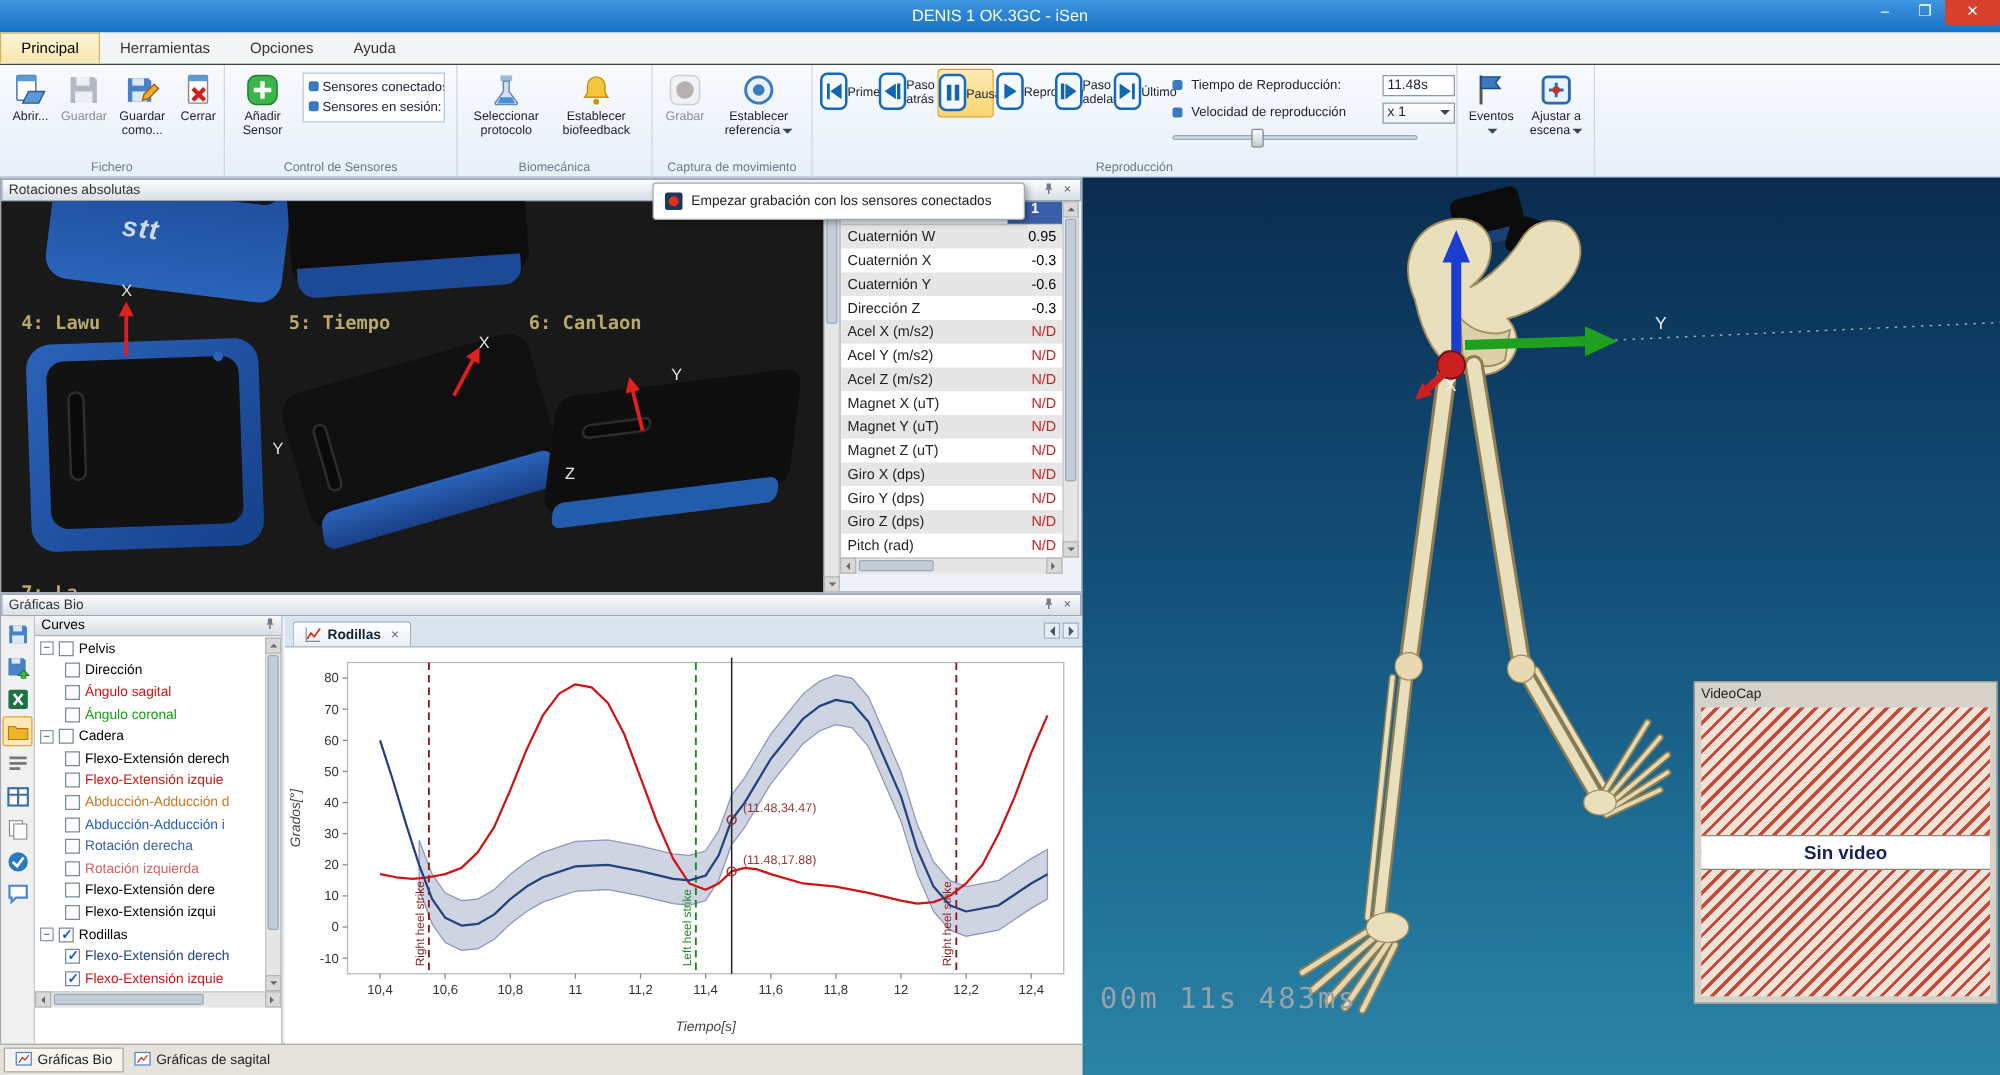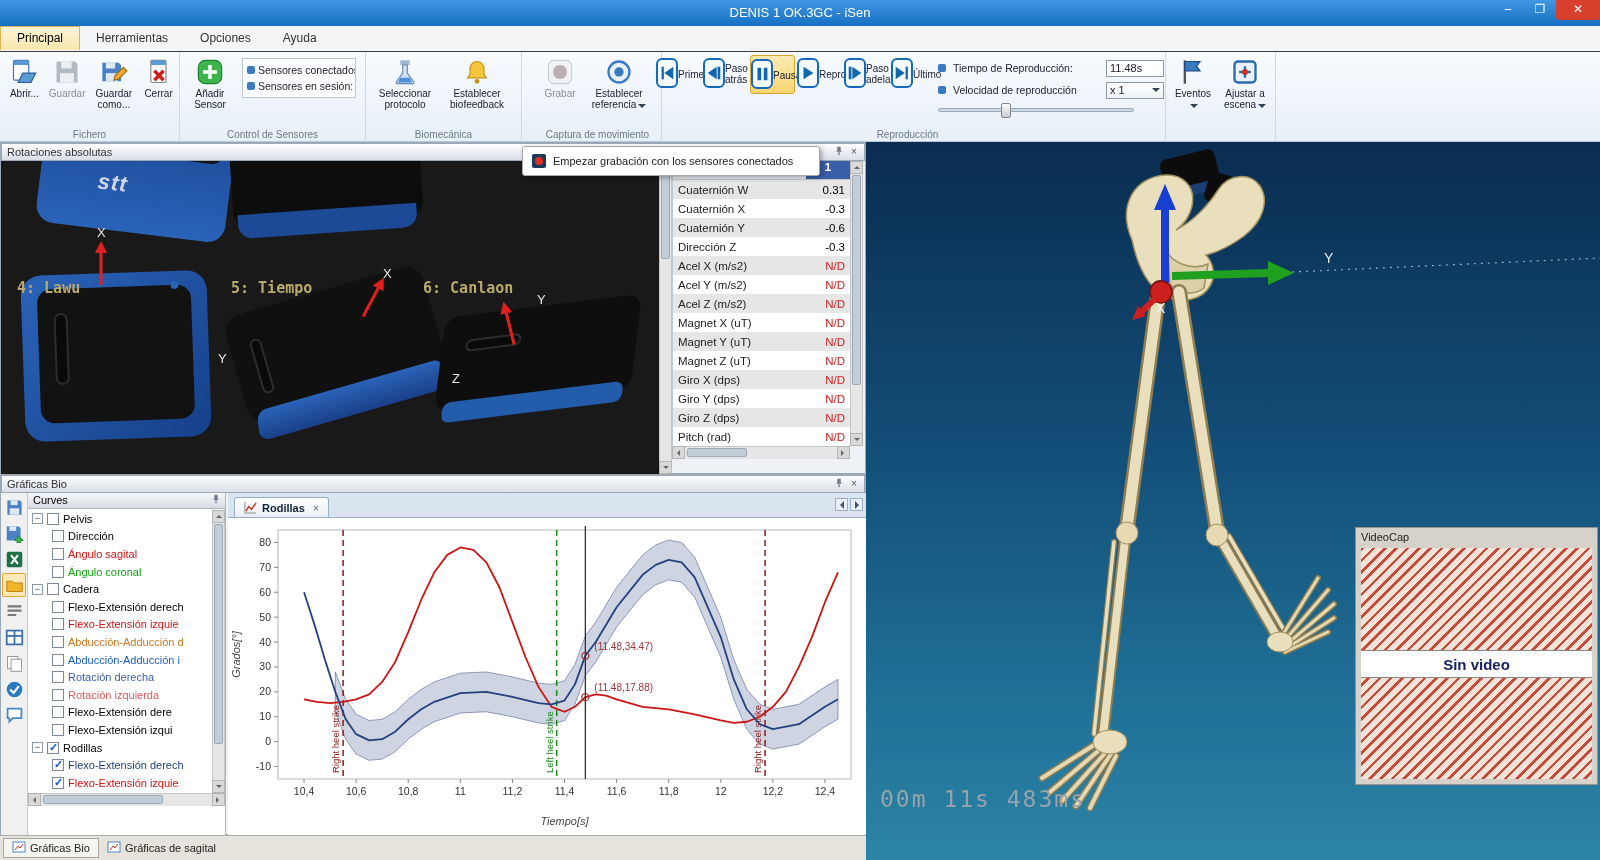--- a/index.html
+++ b/index.html
@@ -56,21 +56,21 @@
   .s4 { left:22px; top:112px; width:186px; height:166px; background:linear-gradient(135deg,#2a63b8,#16408a); transform:rotate(-2deg); border-radius:20px; }
   .s4 .face { position:absolute; left:16px; top:14px; right:16px; bottom:18px; background:#121212; border-radius:14px; }
   .s4 .slot { position:absolute; left:32px; top:38px; width:14px; height:72px; border:2px solid #2d2d2d; border-radius:8px; background:#0a0a0a; }
   .s4 .dot { position:absolute; right:28px; top:10px; width:8px; height:8px; border-radius:50%; background:#2a63b8; }
   .s5 { left:232px; top:128px; width:205px; height:112px; background:#101010; transform:rotate(-16deg); border-radius:18px; }
   .s5::after { content:""; position:absolute; left:6px; bottom:-16px; width:94%; height:30px; background:linear-gradient(#2a63b8,#1a4088); border-radius:10px; transform:skewX(-8deg); }
   .s5 .slot { position:absolute; left:20px; top:28px; width:12px; height:56px; border:2px solid #2d2d2d; border-radius:7px; background:#0a0a0a; }
   .s6 { left:438px; top:146px; width:198px; height:92px; background:#0e0e0e; transform:rotate(-7deg) skewX(-14deg); border-radius:14px; }
   .s6::after { content:""; position:absolute; left:8px; bottom:-12px; width:92%; height:20px; background:#235caa; border-radius:8px; }
   .s6 .slot { position:absolute; left:24px; top:24px; width:56px; height:12px; border:2px solid #2d2d2d; border-radius:7px; background:#0a0a0a; }
-  .slabel { position:absolute; color:#b9a96b; font:bold 15px "DejaVu Sans Mono",monospace;margin-top:30px; }
+  .slabel { position:absolute; color:#b9a96b; font:bold 15px "DejaVu Sans Mono",monospace; }
   .axl { position:absolute; color:#e8e8e8; font-size:13px; }
   .rarw { position:absolute; width:16px; height:46px; }
   .rarw svg { width:16px; height:46px; }
   .sb-v { position:absolute; background:#e6e6e6; border-left:1px solid #c6c6c6; border-right:1px solid #c6c6c6; }
   .sb-h { position:absolute; background:#e6e6e6; border-top:1px solid #c6c6c6; }
   .sb-btn { position:absolute; width:13px; height:13px; background:#d9d9d9; border:1px solid #b5b5b5; }
   .sb-btn::after { content:""; position:absolute; left:3px; top:4px; border:3px solid transparent; }
   .sb-btn.up::after { border-bottom-color:#666; top:1px; }
   .sb-btn.down::after { border-top-color:#666; }
   .sb-btn.left::after { border-right-color:#666; left:1px; top:3px; }
@@ -129,21 +129,21 @@
   .stab.active { background:#f6f4ee; border:1px solid #aaa69e; }
   .stab svg { width:14px; height:14px; }
 
   
   .viewport { position:absolute; left:866px; top:142px; width:734px; height:718px; background:linear-gradient(180deg,#0a2c50 0%,#13507a 45%,#1f6e95 75%,#2b84a6 100%); overflow:hidden; }
   .vp-title { position:absolute; left:22px; top:30px; font-size:34px; color:#f0e9d2; letter-spacing:1px; }
   .vp-time { position:absolute; left:14px; top:644px; font:23px "DejaVu Sans Mono",monospace; color:#98a2ab; letter-spacing:2px; }
   .vp-ax { position:absolute; color:#f0f0f0; font-size:14px; }
 
   
-  .videocap { position:absolute; left:1355px; top:527px; width:243px; height:258px; background:#d6d2ca; border:1px solid #96928a; z-index:10; }
+  .videocap { position:absolute; left:1355px; top:545px; width:243px; height:258px; background:#d6d2ca; border:1px solid #96928a; z-index:10; }
   .vc-title { font-size:11px; color:#222; padding:3px 5px; }
   .vc-hatch { position:absolute; left:5px; top:20px; right:5px; bottom:5px; background:repeating-linear-gradient(135deg,#c84a38 0 2.5px,#f2e2d8 2.5px 8px); }
   .vc-band { position:absolute; left:5px; top:122px; right:5px; height:28px; background:#fff; border-top:1px solid #888; border-bottom:1px solid #888; display:flex; align-items:center; justify-content:center; font-size:15px; font-weight:bold; color:#16205e; }
 </style>
 </head>
 <body>
 
 <div class="titlebar">
   <span>DENIS 1 OK.3GC - iSen</span>
   <div class="win-btns">
@@ -227,21 +227,21 @@
         <span class="ricon"><svg viewBox="0 0 24 24">
               <path d="M12 3a6 6 0 016 6v5l2 3H4l2-3V9a6 6 0 016-6z" fill="#f6c73c" stroke="#c89010"></path>
               <circle cx="12" cy="20" r="2" fill="#c89010"></circle>
             </svg></span>
         <span>Establecer biofeedback</span>
         </div>
     </div>
     <div class="glabel">Biomecánica</div>
   </div>
 
-  <div class="rgroup" style="left:534px;width:128px">
+  <div class="rgroup" style="left:522px;width:128px">
     <div class="rbtns">
       <div class="rbtn dis" style="width:44px">
         <span class="ricon"><svg viewBox="0 0 24 24">
               <rect x="2" y="2" width="20" height="20" rx="5" fill="#e8eef4" stroke="#9ab"></rect>
               <circle cx="12" cy="12" r="6" fill="#d05050"></circle>
             </svg></span>
         <span>Grabar</span>
         </div>
       <div class="rbtn" style="width:70px">
         <span class="ricon"><svg viewBox="0 0 24 24">
@@ -411,21 +411,21 @@
   </div>
 
   <div class="sensor-table">
     <div class="thead">
       <div class="tn"></div>
       <div class="tv">1</div>
     </div>
     <div id="sensor-table-rows">
         <div class="trow alt">
           <div class="tname">Cuaternión W</div>
-          <div class="tval">0.31</div>
+          <div class="tval">0.95</div>
         </div>
         <div class="trow">
           <div class="tname">Cuaternión X</div>
           <div class="tval">-0.3</div>
         </div>
         <div class="trow alt">
           <div class="tname">Cuaternión Y</div>
           <div class="tval">-0.6</div>
         </div>
         <div class="trow">

